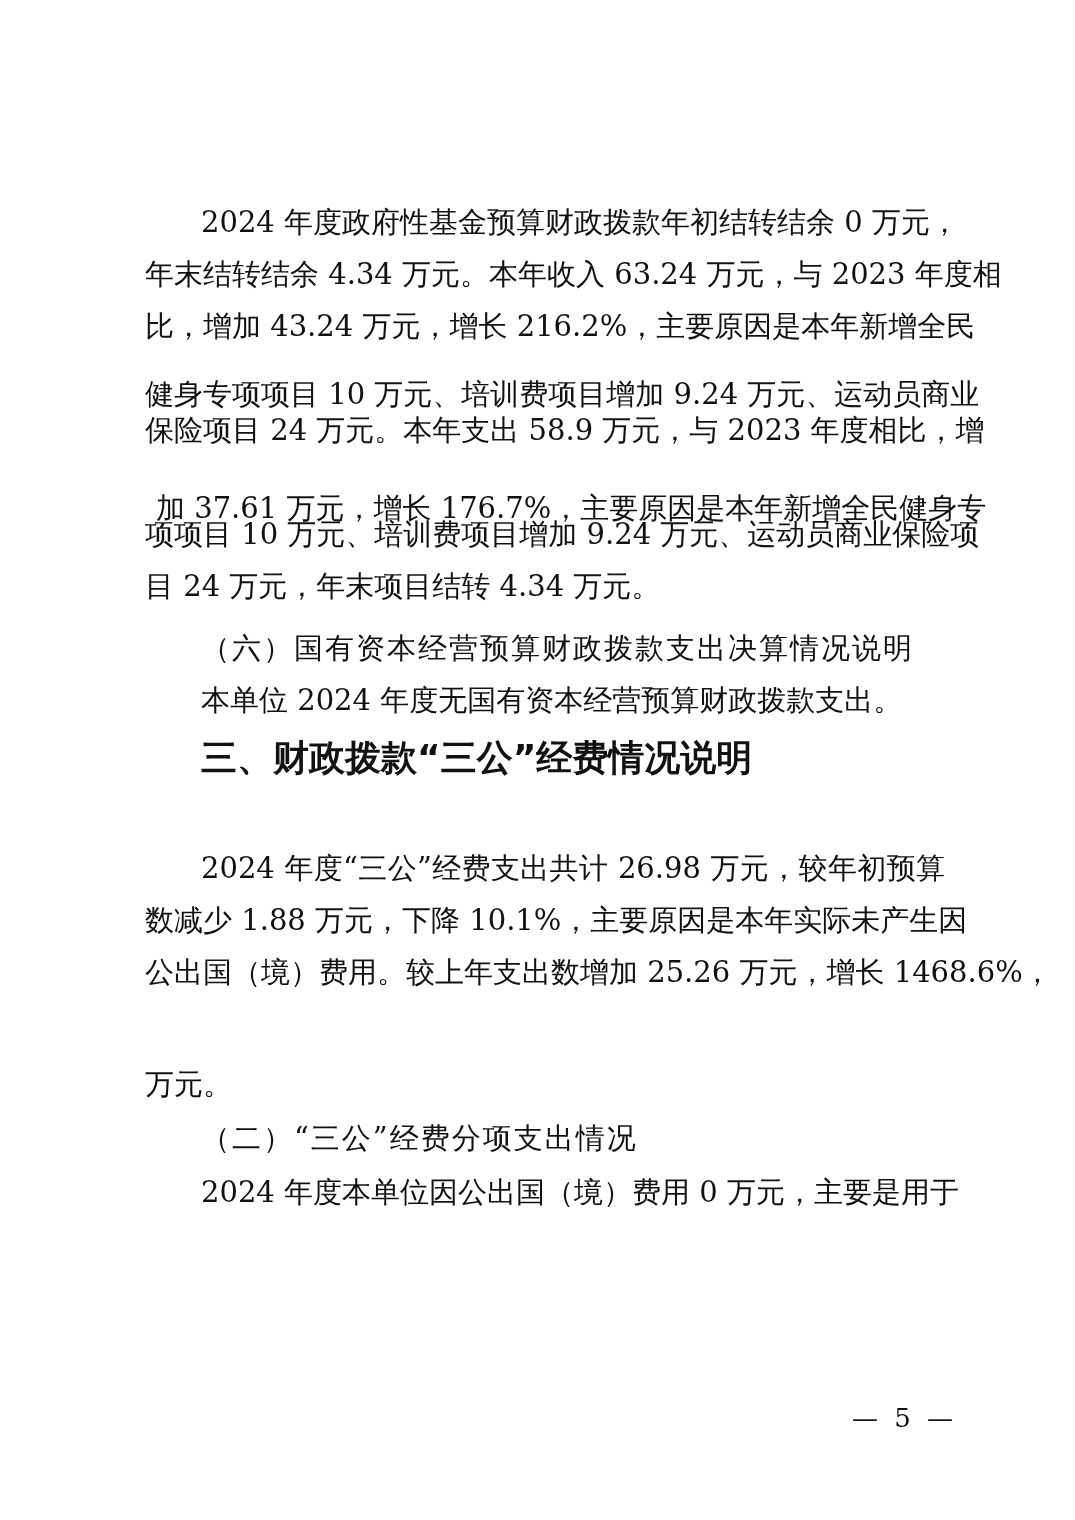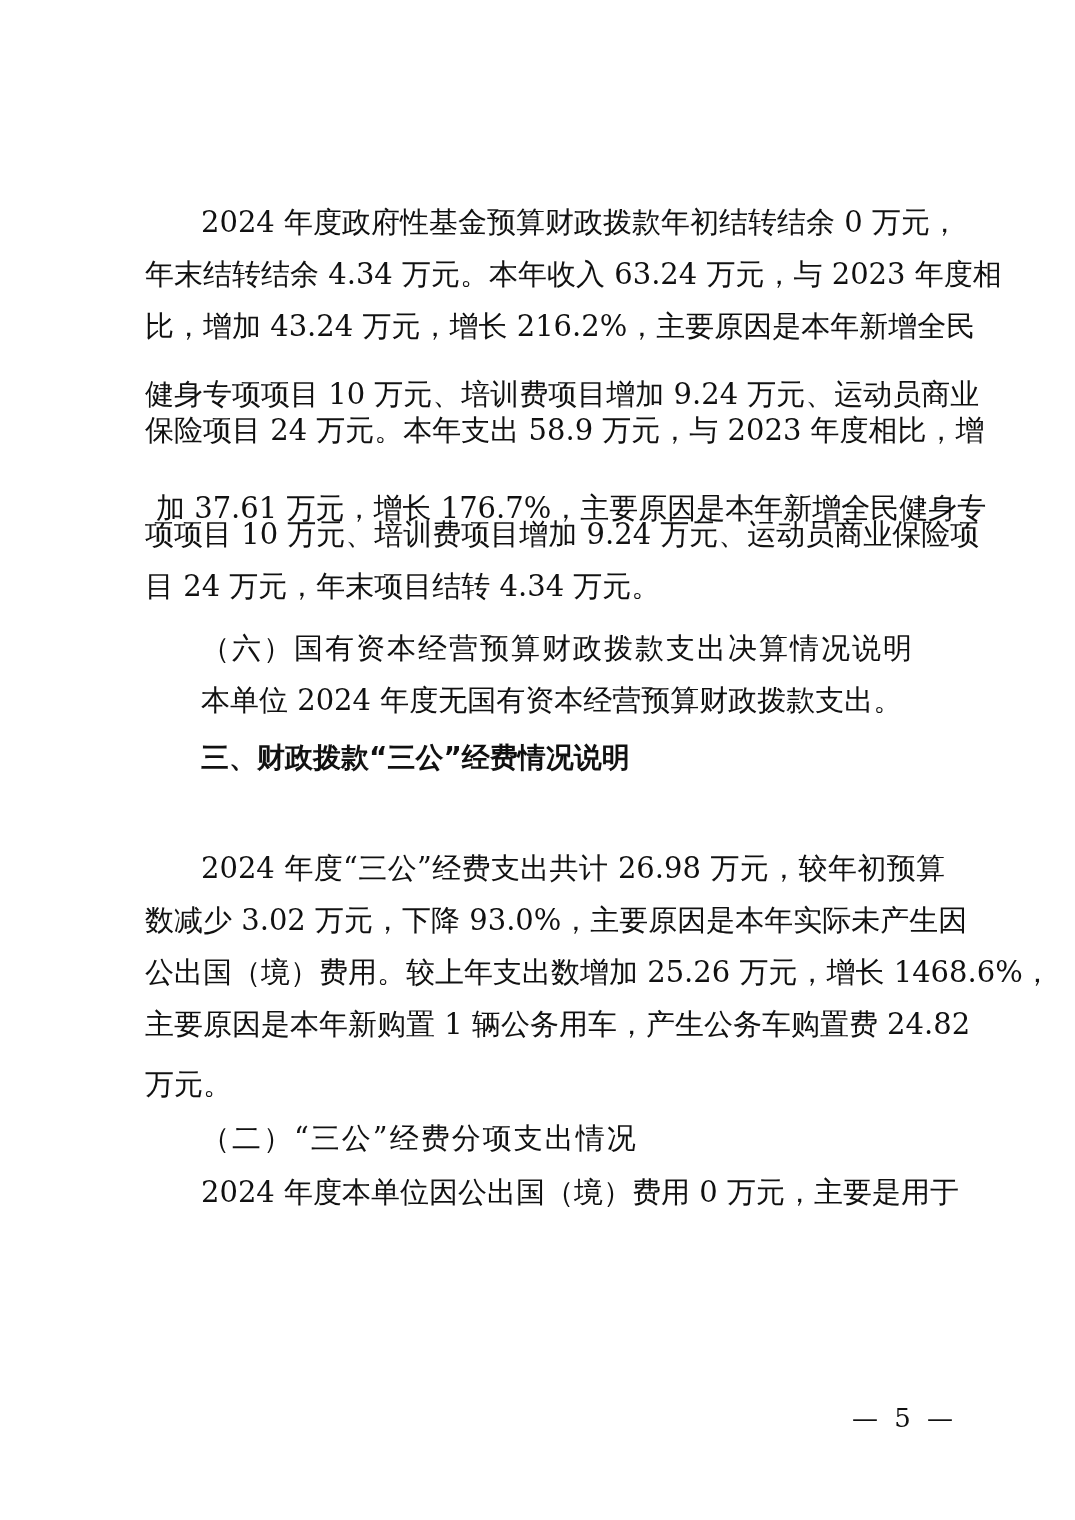--- a/index.html
+++ b/index.html
@@ -44,21 +44,21 @@
       width: auto;
       text-align-last: left;
       letter-spacing: 2px;
     }
     .line.heading-main {
       left: 201px;
       width: auto;
       text-align-last: left;
       font-family: "DejaVu Sans", "Liberation Sans", sans-serif;
       font-weight: bold;
-      font-size: 28px;
+      font-size: 36px;
     }
     .line.short {
       width: auto;
       text-align-last: left;
     }
     .page-number {
       position: absolute;
       left: 852px;
       top: 1400px;
       font-size: 26px;
@@ -81,23 +81,22 @@
   <div class="line" style="top:514px;">项项目 10 万元、培训费项目增加 9.24 万元、运动员商业保险项</div>
   <div class="line short" style="top:566px;">目 24 万元，年末项目结转 4.34 万元。</div>
 
   <div class="line heading-sub" style="top:628px;">（六）国有资本经营预算财政拨款支出决算情况说明</div>
   <div class="line indent short" style="top:680px;">本单位 2024 年度无国有资本经营预算财政拨款支出。</div>
 
   <div class="line heading-main" style="top:738px;">三、财政拨款“三公”经费情况说明</div>
 
 
   <div class="line indent" style="top:848px;">2024 年度“三公”经费支出共计 26.98 万元，较年初预算</div>
-  <div class="line" style="top:900px;">数减少 3.02 万元，下降 93.0%，主要原因是本年实际未产生因</div>
+  <div class="line" style="top:900px;">数减少 1.88 万元，下降 10.1%，主要原因是本年实际未产生因</div>
   <div class="line" style="top:952px;">公出国（境）费用。较上年支出数增加 25.26 万元，增长 1468.6%，</div>
-  <div class="line" style="top:1004px;">主要原因是本年新购置 1 辆公务用车，产生公务车购置费 24.82</div>
   <div class="line short" style="top:1056px;margin-top:8px;">万元。</div>
 
   <div class="line heading-sub" style="top:1118px;">（二）“三公”经费分项支出情况</div>
 
   <div class="line indent" style="top:1172px;">2024 年度本单位因公出国（境）费用 0 万元，主要是用于</div>
 
   <div class="page-number">— 5 —</div>
 </div>
 
 </body></html>

